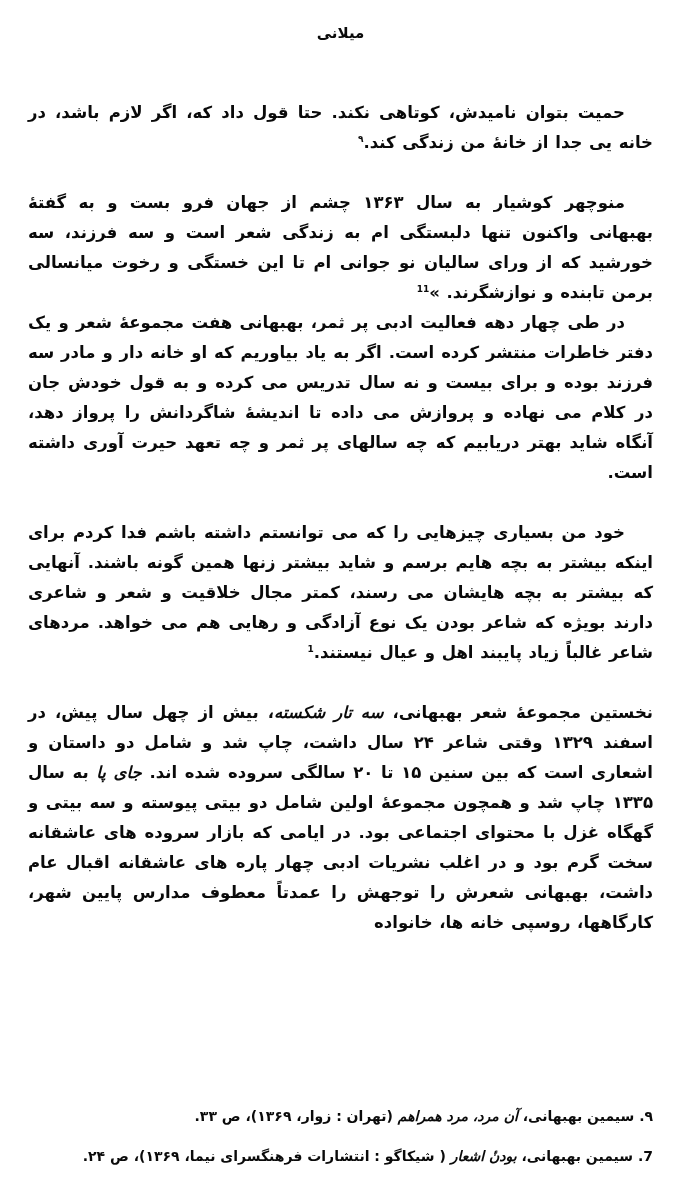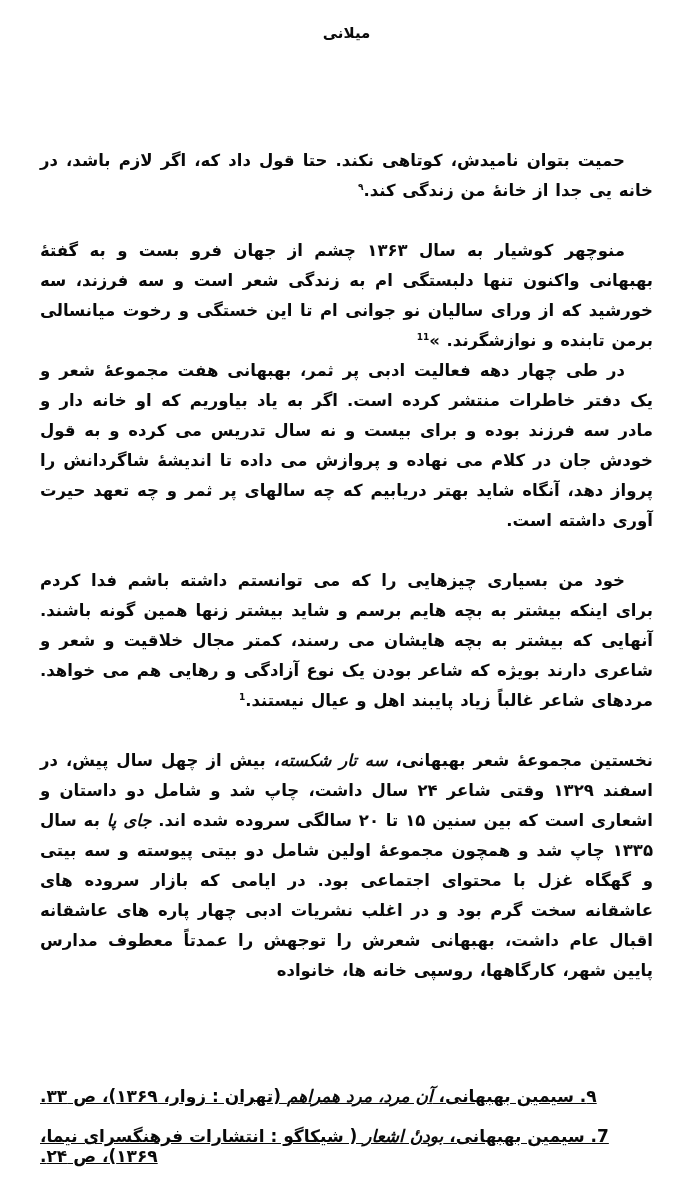--- a/index.html
+++ b/index.html
@@ -8,62 +8,60 @@
     background: #ffffff;
   }
   .page {
     position: relative;
     width: 679px;
     height: 1200px;
     margin: 0 auto;
     background: #ffffff;
     color: #0a0a0a;
     box-sizing: border-box;
-    padding: 24px 26px 14px 40px;
+    padding: 24px 26px 14px 28px;
     display: flex;
     flex-direction: column;
     overflow: hidden;
     font-family: "DejaVu Sans", sans-serif;
   }
   .running-head {
     direction: rtl;
     text-align: center;
     font-size: 15px;
     font-weight: bold;
     margin-bottom: 56px;
   }
   .body-text {
     direction: rtl;
     text-align: justify;
     font-size: 16.5px;
     font-weight: bold;
     line-height: 30px;
     word-spacing: 1px;
-    margin-top: 48px;
   }
   .body-text p {
     margin: 0;
   }
   .body-text p.indent { text-indent: 28px; }
   .body-text p.gap { margin-top: 30px; }
   .italic { font-style: italic; }
   sup.fnref {
     font-size: 9px;
     line-height: 0;
     vertical-align: super;
     font-weight: bold;
   }
   .footnotes {
     margin-top: auto;
     direction: rtl;
-    text-align: left;
-    font-size: 17px;
+    text-align: right;
+    font-size: 14px;
     font-weight: bold;
     line-height: 20px;
-    text-decoration: underline;
   }
   .footnote { margin: 0 0 20px 0; }
   .page-footer {
     direction: rtl;
     text-align: center;
     font-size: 15px;
     font-weight: bold;
     padding-bottom: 6px;
   }
 </style>

